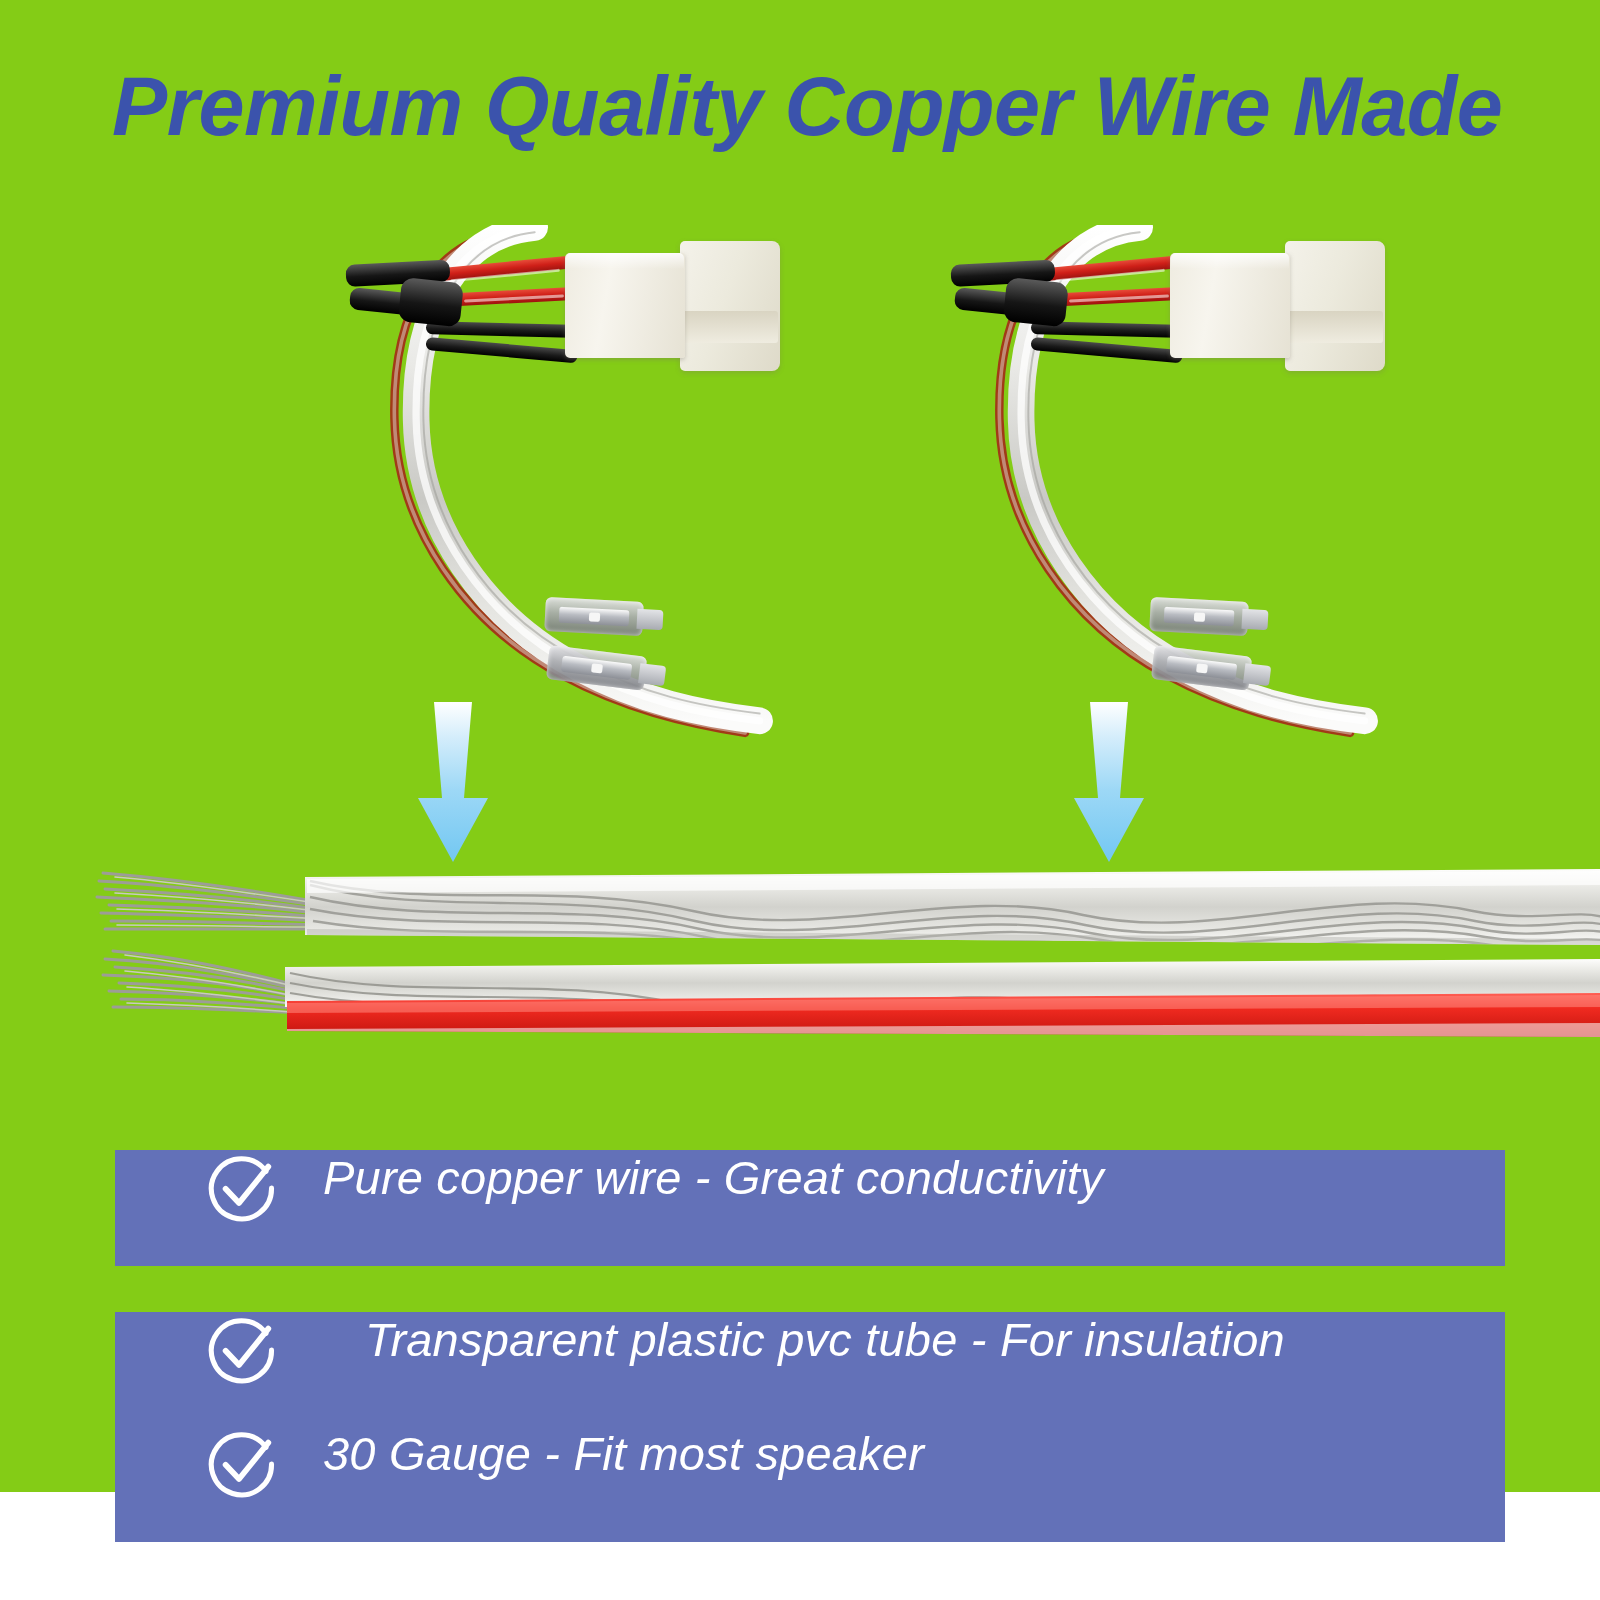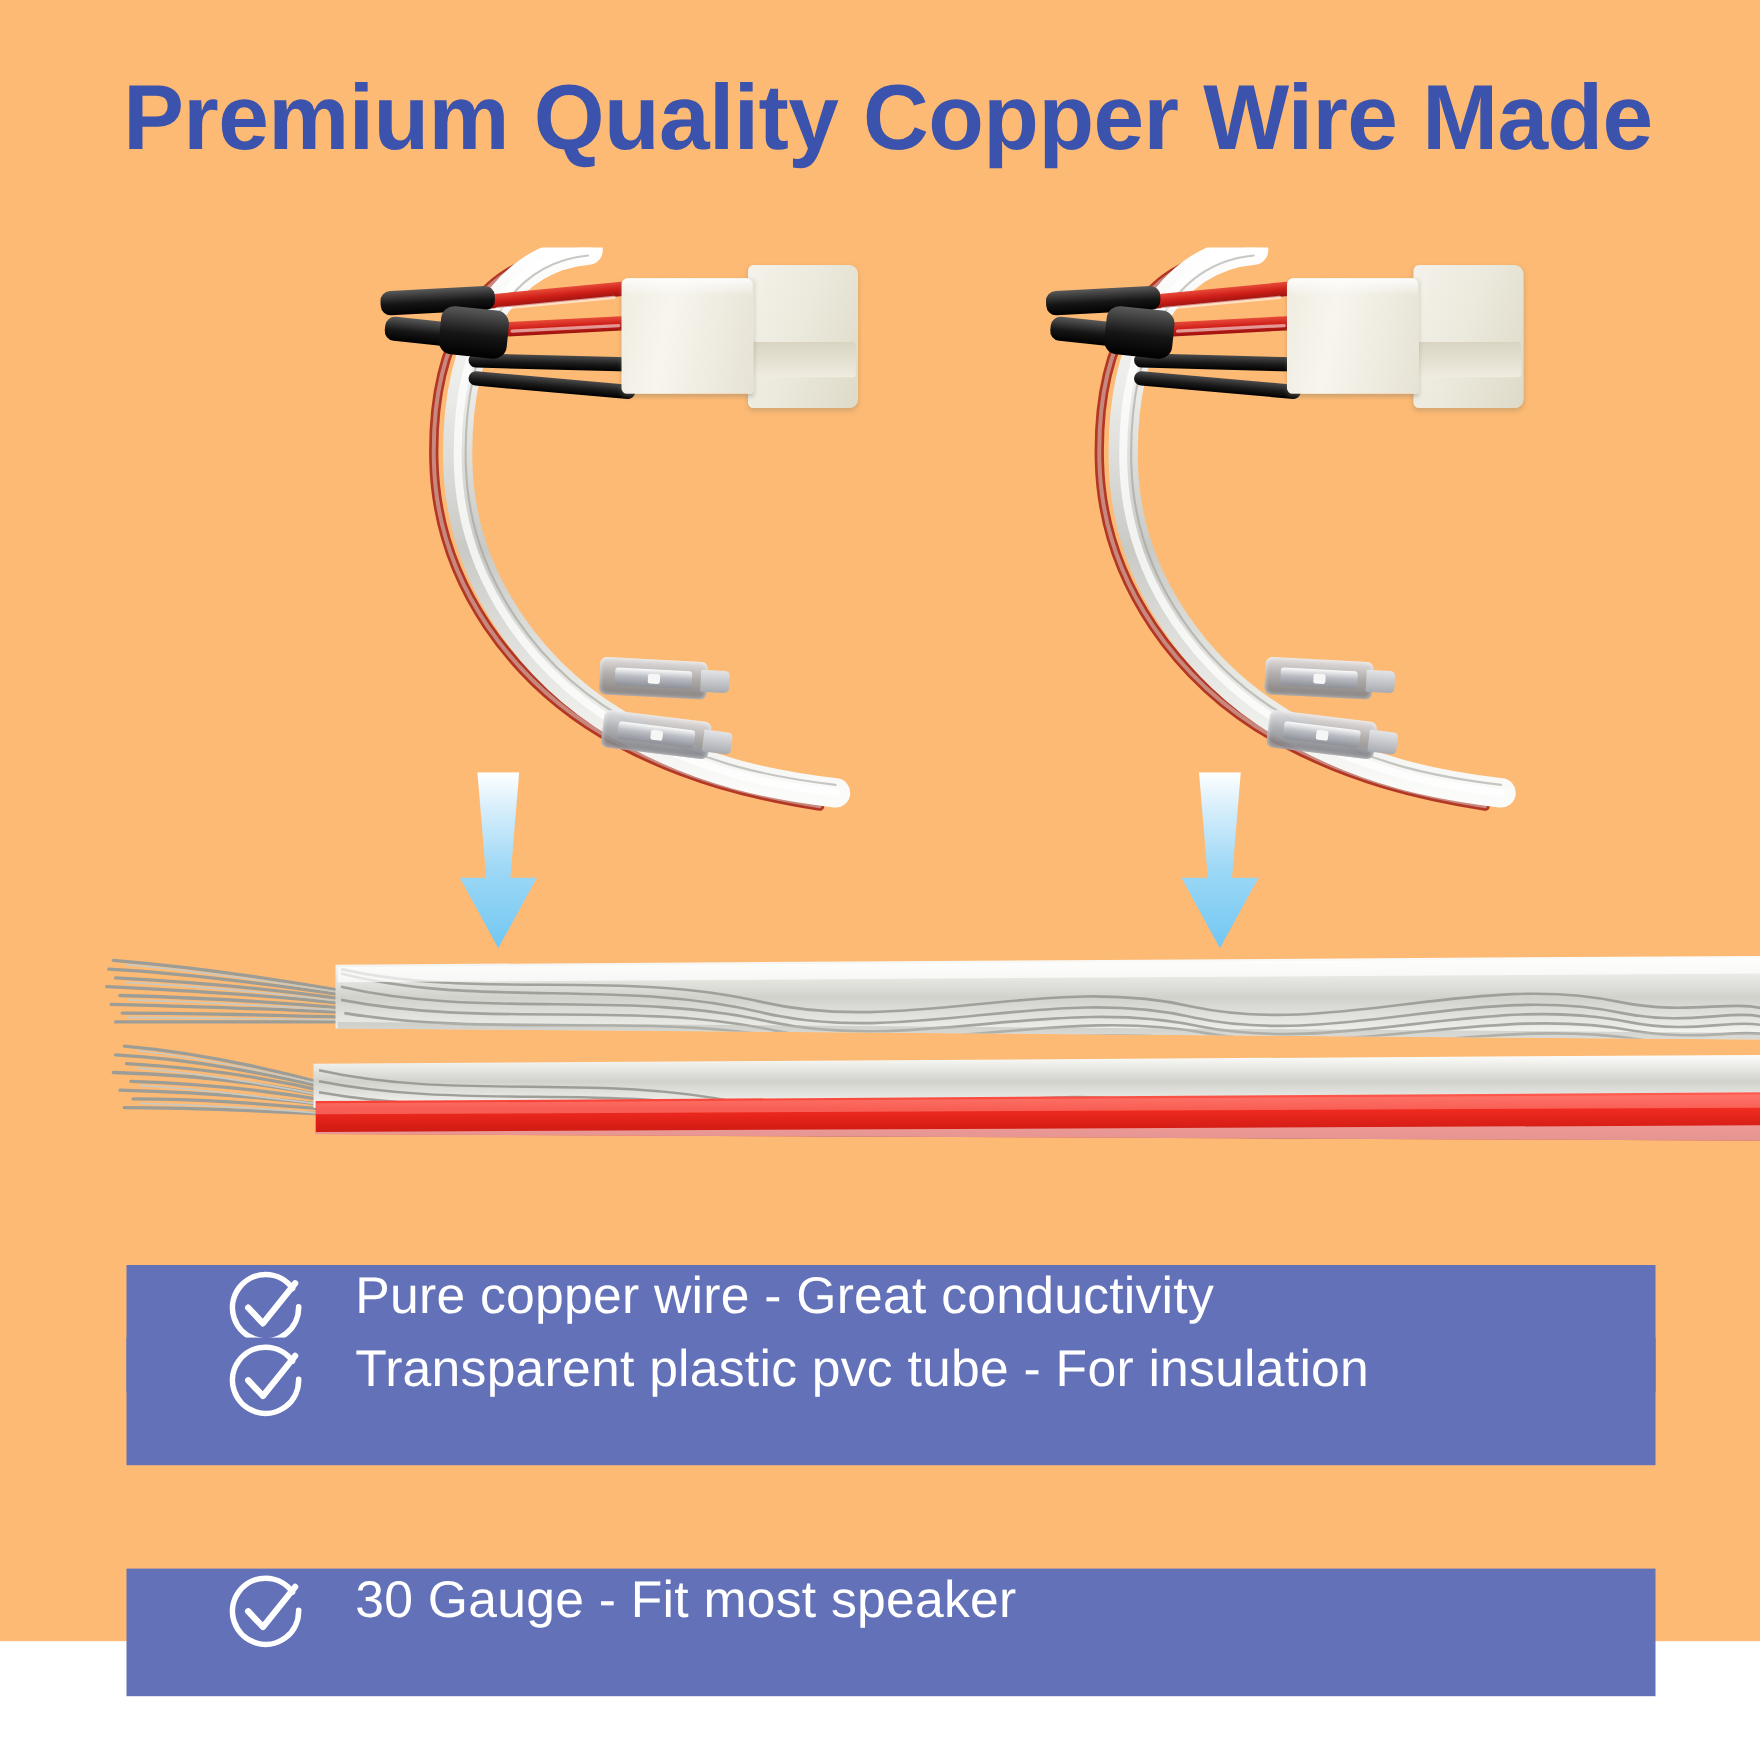--- a/index.html
+++ b/index.html
@@ -3,21 +3,21 @@
 <meta charset="utf-8">
 <style>
   html,body{margin:0;padding:0;}
   body{
     width:1600px;height:1600px;
     background:#ffffff;
     font-family:"Liberation Sans", sans-serif;
     overflow:hidden;
     position:relative;
   }
-  #page{position:absolute;inset:0;width:1600px;height:1492px;background:#fdba74;}
+  #page{position:absolute;inset:0;width:1600px;height:1492px;background:#84cc16;font-style:italic;}
 
   
   .title{
     position:absolute;
     left:112px; top:58px;
     width:1400px;
     font-size:84px;
     line-height:96px;
     font-weight:bold;
     letter-spacing:-0.5px;
@@ -106,21 +106,21 @@
   
   .closeup{position:absolute;left:95px;top:855px;width:1505px;height:200px;}
 
   
   .bar{
     position:absolute;left:115px;width:1390px;height:116px;
     background:#6371B8;
     display:flex;
   }
   .bar1{top:1150px;}
-  .bar2{top:1216px;}
+  .bar2{top:1312px;gap:42px;}
   .bar3{top:1426px;}
   .bar .check{margin-left:90px;width:76px;height:76px;flex:0 0 76px;}
   .bar .blabel{
     margin-left:42px;
     color:#ffffff;
     font-size:47px;
     font-weight:300;
     letter-spacing:0.2px;
     white-space:nowrap;
   }

